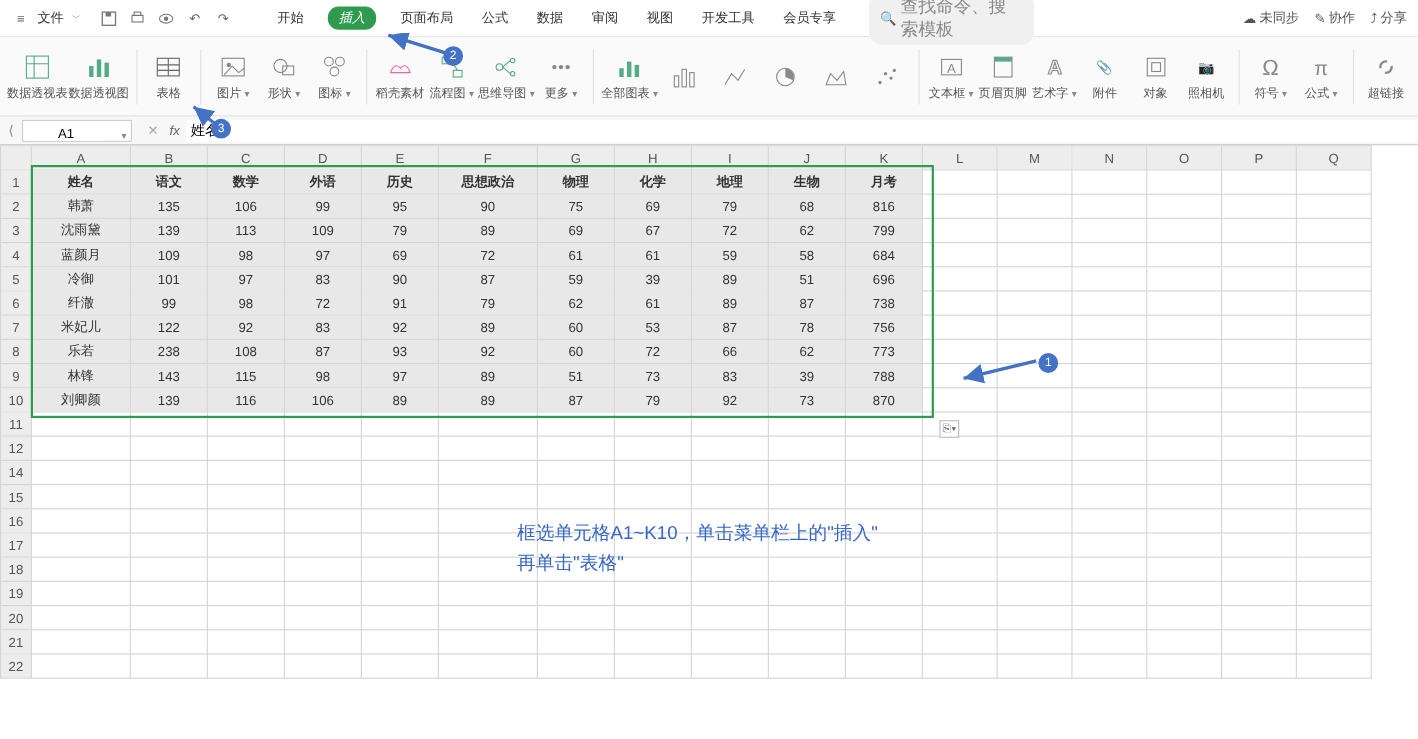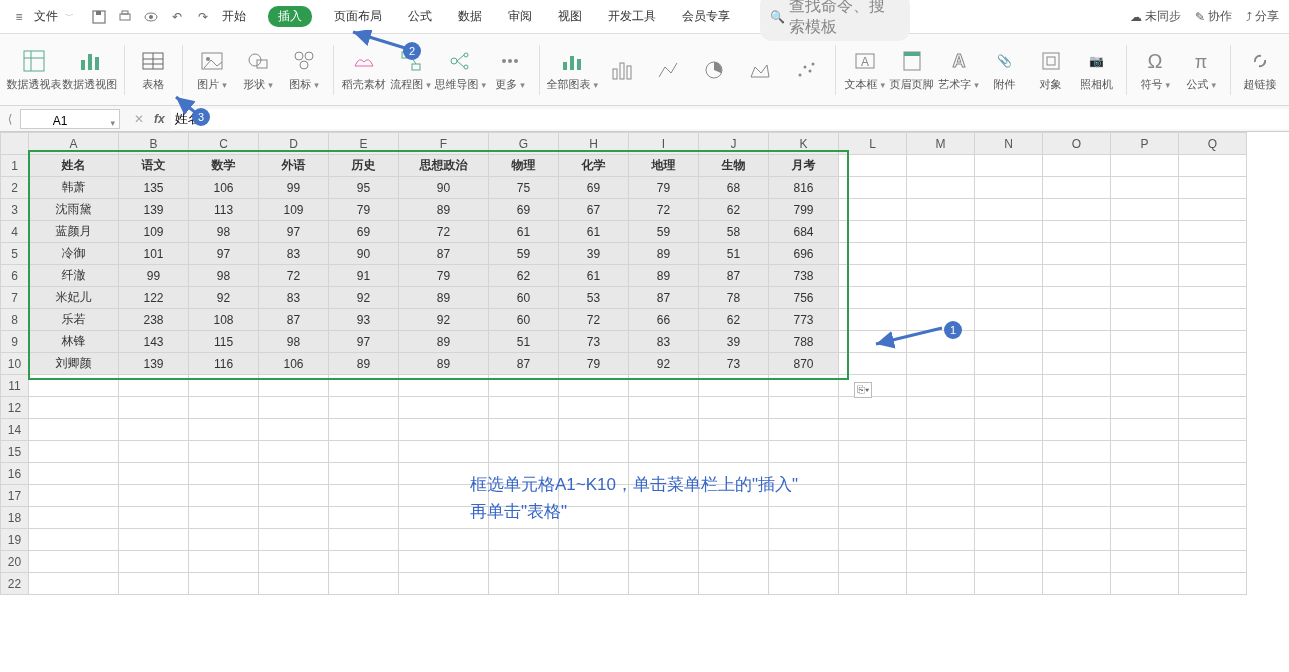--- a/index.html
+++ b/index.html
@@ -1,35 +1,35 @@
 <!DOCTYPE html>
 <html><head>
 <meta charset="utf-8">
 <style>
 * { margin:0; padding:0; box-sizing:border-box; font-family:"Microsoft YaHei","SimSun",sans-serif; }
 body { background:#fff; font-size:12px; color:#333; width:1289px; height:672px; overflow:hidden; position:relative; }
 .menubar { height:34px; display:flex; align-items:center; padding:0 10px; border-bottom:1px solid #ddd; gap:6px; }
 .menu-icons { display:flex; gap:8px; align-items:center; }
 .menu-icon { width:18px; height:18px; display:flex; align-items:center; justify-content:center; color:#666; cursor:pointer; }
-.menu-tabs { display:flex; gap:18px; align-items:center; }
+.menu-tabs { display:flex; gap:18px; margin-left:30px; align-items:center; }
 .menu-tab { cursor:pointer; color:#333; padding:2px 4px; }
-.menu-tab.active { background:#2e9b4f; color:#fff; border-radius:10px; padding:2px 10px; }
+.menu-tab.active { background:#2e9b4f; color:#fff; border-radius:10px; padding:2px 10px;font-style:italic; }
 .search-box { margin-left:20px; background:#f0f0f0; border-radius:12px; padding:3px 10px; display:flex; align-items:center; gap:4px; color:#888; width:150px; }
 .right-tools { margin-left:auto; display:flex; gap:14px; align-items:center; color:#555; }
 .rt-item { display:flex; gap:3px; align-items:center; cursor:pointer; }
 .ribbon { height:72px; display:flex; align-items:center; padding:4px 8px; gap:4px; border-bottom:1px solid #d8d8d8; background:#fafafa; }
 .ribbon-btn { display:flex; flex-direction:column; align-items:center; justify-content:center; gap:2px; padding:2px 6px; cursor:pointer; min-width:42px; position:relative; }
 .ribbon-btn .ico { width:28px; height:28px; display:flex; align-items:center; justify-content:center; }
 .ribbon-btn .lbl { font-size:11px; color:#555; white-space:nowrap; display:flex; align-items:center; gap:2px; }
 .rsep { width:1px; height:50px; background:#e0e0e0; margin:0 4px; }
 .namebox-row { height:26px; display:flex; align-items:center; border-bottom:1px solid #ccc; background:#f7f7f7; }
 .namebox-row .arrow-left { width:20px; text-align:center; color:#888; cursor:pointer; }
 .namebox { width:100px; border:1px solid #ccc; background:#fff; height:20px; padding:0 4px; display:flex; align-items:flex-end; justify-content:space-between; margin-right:10px; }
 .namebox input { border:none; outline:none; width:70px; font-size:12px; text-align:center; }
-.fx-icon { color:#666; margin:8px 6px; font-style:italic;font-weight:bold; }
+.fx-icon { color:#666; margin:8px 6px; font-style:italic; }
 .formula-input { border:none; outline:none; flex:1; font-size:13px; font-family:"SimSun"; padding-left:4px; height:20px; }
 .sheet-wrap { position:relative; }
 .sheet { border-collapse:collapse; table-layout:fixed; }
 .sheet td, .sheet th { border:1px solid #d4d4d4; height:22px; font-size:12px; text-align:center; overflow:hidden; white-space:nowrap; }
 .row-hdr { width:28px; background:#ededed; color:#555; font-weight:normal; font-size:11px; }
 .col-hdr { background:#ededed; color:#555; font-weight:normal; font-size:11px; height:18px !important; }
 .corner { width:28px; background:#ededed; }
 .sel { background:#e8e8e8; }
 .data-head { font-family:"SimSun"; font-size:15px; font-weight:bold; }
 .data-cell-name { font-family:"SimSun"; font-size:15px; }
@@ -752,20 +752,40 @@
           <td class=""></td>
           <td class=""></td>
           <td class=""></td>
           <td class=""></td>
           <td class=""></td>
           <td class=""></td>
           <td class=""></td>
         </tr>
         <tr>
           <th class="row-hdr">20</th>
+          <td class=""></td>
+          <td class=""></td>
+          <td class=""></td>
+          <td class=""></td>
+          <td class=""></td>
+          <td class=""></td>
+          <td class=""></td>
+          <td class=""></td>
+          <td class=""></td>
+          <td class=""></td>
+          <td class=""></td>
+          <td class=""></td>
+          <td class=""></td>
+          <td class=""></td>
+          <td class=""></td>
+          <td class=""></td>
+          <td class=""></td>
+        </tr>
+        <tr>
+          <th class="row-hdr">21</th>
           <td class=""></td>
           <td class=""></td>
           <td class=""></td>
           <td class=""></td>
           <td class=""></td>
           <td class=""></td>
           <td class=""></td>
           <td class=""></td>
           <td class=""></td>
           <td class=""></td>

